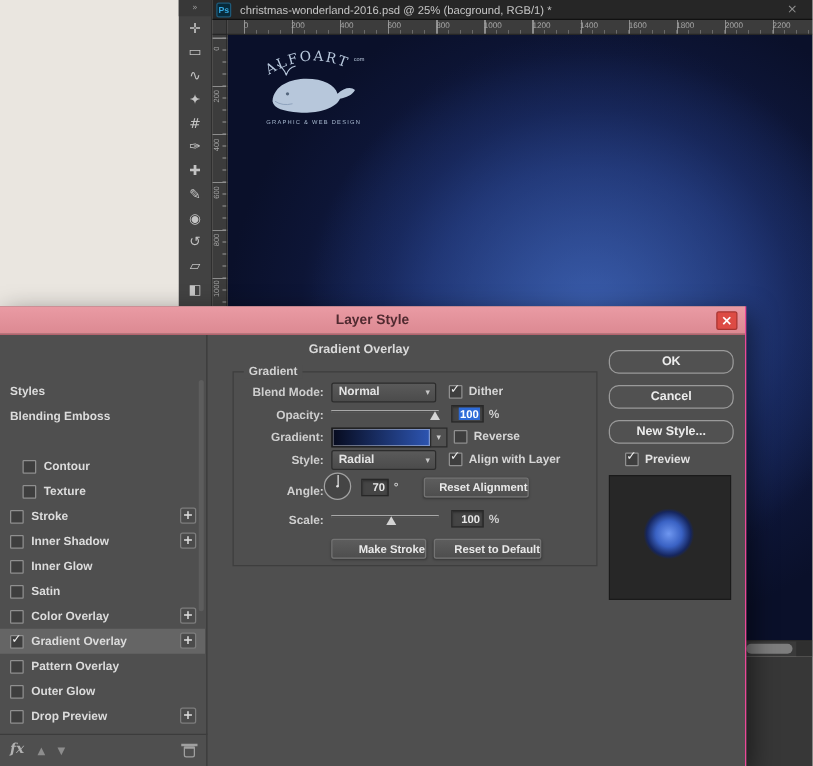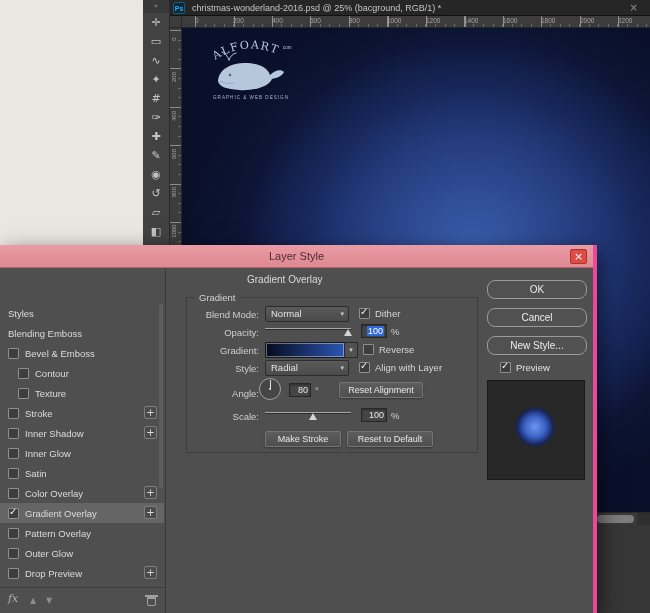--- a/index.html
+++ b/index.html
@@ -28,21 +28,21 @@
   .canvas{position:absolute;left:182px;top:28px;width:468px;height:484px;z-index:1;
     background:radial-gradient(circle 300px at 62% 46%,rgba(70,108,190,.55),rgba(32,52,115,.25) 55%,rgba(0,0,0,0) 75%),
                radial-gradient(farthest-side at 62% 46%,#2b4a94 0%,#1b2f6b 45%,#0d1536 80%,#0a102a 100%);}
   .logo{position:absolute;left:205px;top:30px;z-index:3;}
   .hscroll{position:absolute;left:182px;top:512px;width:468px;height:13px;background:#3a3a3a;border-top:1px solid #2a2a2a;box-sizing:border-box;z-index:2;}
   .hthumb{position:absolute;right:16px;top:2px;width:37px;height:8px;background:#7d7d7d;border-radius:4px;}
   .scorner{position:absolute;right:0;top:0;width:13px;height:12px;background:#2f2f2f;}
   .bottomright{position:absolute;left:182px;top:525px;width:468px;height:88px;background:#373737;z-index:2;}
 
   
-  .dialog{position:absolute;left:0;top:245px;width:597px;height:368px;background:#4f4f4f;z-index:10;box-shadow:4px 6px 20px rgba(0,0,0,.55);border-right:4px solid #ec4899;box-sizing:border-box;}
+  .dialog{position:absolute;left:0;top:245px;width:597px;height:368px;background:#4f4f4f;z-index:10;box-shadow:4px 6px 20px rgba(0,0,0,.55);border-right:1px solid #ec4899;box-sizing:border-box;font-weight:bold;}
   .dtitlebar{position:absolute;left:0;top:0;width:100%;height:23px;background:linear-gradient(#ea9ba4,#dc8992);border-bottom:1px solid #b4646e;box-sizing:border-box;}
   .dtitle{display:block;text-align:center;line-height:22px;font-size:11px;color:#502a30;}
   .dclose{position:absolute;right:6px;top:4px;width:17px;height:15px;background:#dd4b44;border:1px solid #a83430;border-radius:2px;color:#fff;font-size:11px;line-height:13px;text-align:center;box-sizing:border-box;cursor:default;}
 
   
   .spanel{position:absolute;left:0;top:23px;width:166px;bottom:0;border-right:1px solid #3a3a3a;box-sizing:border-box;}
   .srow{position:absolute;left:0;width:164px;height:20px;display:flex;align-items:center;gap:6px;padding-left:8px;box-sizing:border-box;font-size:9.5px;color:#dcdcdc;cursor:default;}
   .srow.ind{padding-left:18px;}
   .srow.selected{background:#656565;}
   .cb{width:11px;height:11px;background:#3e3e3e;border:1px solid #8f8f8f;border-radius:1px;flex:0 0 auto;position:relative;box-sizing:border-box;}
@@ -67,21 +67,21 @@
   .slider .track{position:absolute;left:0;right:0;top:5px;height:1px;background:#a8a8a8;border-bottom:1px solid #2e2e2e;}
   .slider .thumb{position:absolute;top:6px;width:0;height:0;border-left:4px solid transparent;border-right:4px solid transparent;border-bottom:7px solid #d4d4d4;cursor:default;}
   .valbox{position:absolute;width:26px;height:14px;box-sizing:border-box;background:#454545;border:1px solid #272727;box-shadow:inset 0 1px 2px rgba(0,0,0,.35);color:#e6e6e6;font-size:9px;line-height:12px;text-align:right;padding:0 2px;cursor:text;}
   .valbox .selection{background:#2e6bd8;color:#fff;padding:0 1px;}
   .unit{position:absolute;font-size:9.5px;color:#cfcfcf;}
   .gswatch{position:absolute;left:78px;top:44px;width:80px;height:16px;border:1px solid #191919;background:linear-gradient(to right,#070b1e,#2d55b2);box-shadow:inset 0 0 0 1px rgba(255,255,255,.38);box-sizing:border-box;cursor:default;}
   .gsarrow{position:absolute;left:157px;top:44px;width:14px;height:16px;background:#515151;border:1px solid #2a2a2a;box-sizing:border-box;color:#ccc;font-size:7px;text-align:center;line-height:14px;cursor:default;}
   .dial{position:absolute;left:72px;top:80px;width:22px;height:22px;border:1px solid #a2a2a2;border-radius:50%;background:#454545;box-sizing:border-box;cursor:default;}
   .dial .needle{position:absolute;left:9.5px;top:1px;width:1px;height:9px;background:#e2e2e2;}
   .dial::after{content:"";position:absolute;left:9px;top:9px;width:2px;height:2px;background:#e2e2e2;border-radius:50%;}
-  .pbtn{position:absolute;box-sizing:border-box;background:linear-gradient(#5d5d5d,#4e4e4e);border:1px solid #747474;border-radius:2px;color:#e9e9e9;font-size:9px;text-align:center;line-height:14px;box-shadow:0 1px 2px rgba(0,0,0,.3);cursor:default;}
+  .pbtn{position:absolute;box-sizing:border-box;background:linear-gradient(#5d5d5d,#4e4e4e);border:1px solid #747474;border-radius:2px;color:#e9e9e9;font-size:9px;text-align:right;line-height:14px;box-shadow:0 1px 2px rgba(0,0,0,.3);cursor:default;}
 
   
   .abtn{position:absolute;left:487px;width:100px;height:19px;box-sizing:border-box;background:#515151;border:1px solid #9a9a9a;border-radius:8px;color:#ececec;font-size:10px;text-align:center;line-height:17px;cursor:default;}
   .pvthumb{position:absolute;left:487px;top:135px;width:98px;height:100px;background:radial-gradient(circle 26px at 49% 47%,#6f97f0 0%,#3a62c4 40%,#16265e 68%,rgba(22,28,50,0) 78%),#272727;box-shadow:inset 0 0 0 1px #1a1a1a;}
   .glyph{font-family:"DejaVu Sans",sans-serif;}
 </style>
 </head>
 <body>
 
 <div id="stage">
@@ -161,24 +161,20 @@
       <span class="dclose glyph">×</span>
     </div>
 
     <div class="spanel">
       <div class="srow" style="top:35px">
           <span>Styles</span>
         </div>
       <div class="srow" style="top:55px">
           <span>Blending Emboss</span>
         </div>
-      <div class="srow" style="top:75px">
-          <span class="cb"></span>
-          <span>Bevel &amp; Emboss</span>
-        </div>
       <div class="srow ind" style="top:95px">
           <span class="cb"></span>
           <span>Contour</span>
         </div>
       <div class="srow ind" style="top:115px">
           <span class="cb"></span>
           <span>Texture</span>
         </div>
       <div class="srow" style="top:135px">
           <span class="cb"></span>
@@ -273,21 +269,21 @@
         <span class="cb">
             <i class="ck glyph">✓</i>
           </span>
         <span>Align with Layer</span>
       </div>
 
       <span class="glabel" style="top:90px">Angle:</span>
       <div class="dial">
           <div class="needle"></div>
         </div>
-      <div class="valbox" style="left:102px;top:85px;width:22px"><span>80</span></div>
+      <div class="valbox" style="left:102px;top:85px;width:22px"><span>70</span></div>
       <span class="unit" style="left:128px;top:87px">°</span>
       <div class="pbtn" style="left:152px;top:84px;width:84px;height:16px">Reset Alignment</div>
 
       <span class="glabel" style="top:113px">Scale:</span>
       <div class="slider" style="left:78px;top:109px;width:86px">
         <div class="track"></div>
         <div class="thumb" style="left:44px"></div>
       </div>
       <div class="valbox" style="left:174px;top:110px"><span>100</span></div>
       <span class="unit" style="left:204px;top:112px">%</span>

